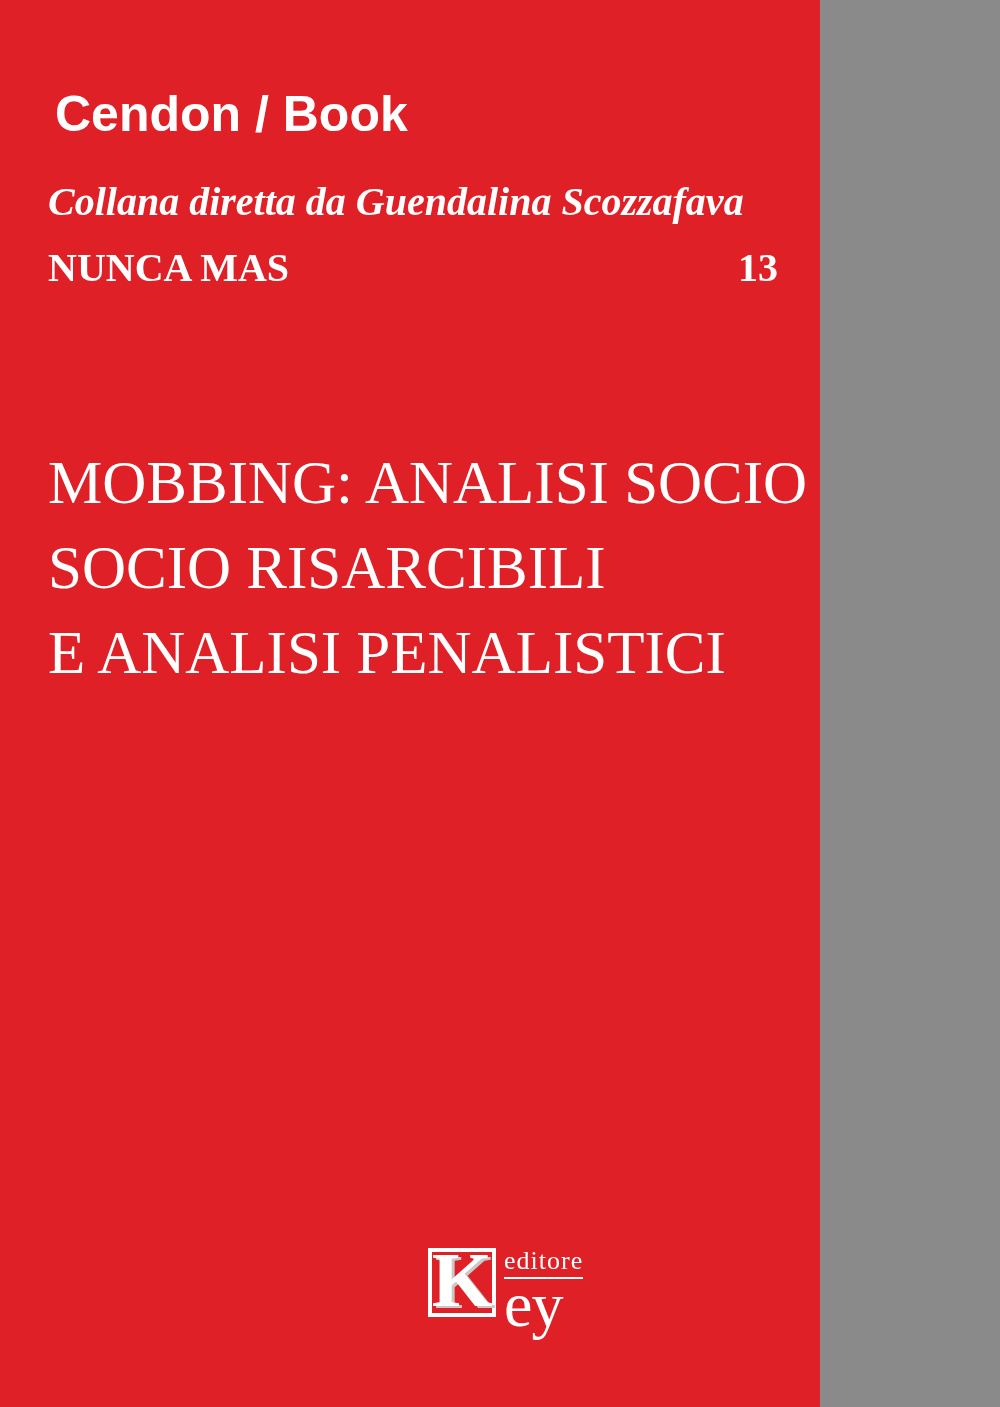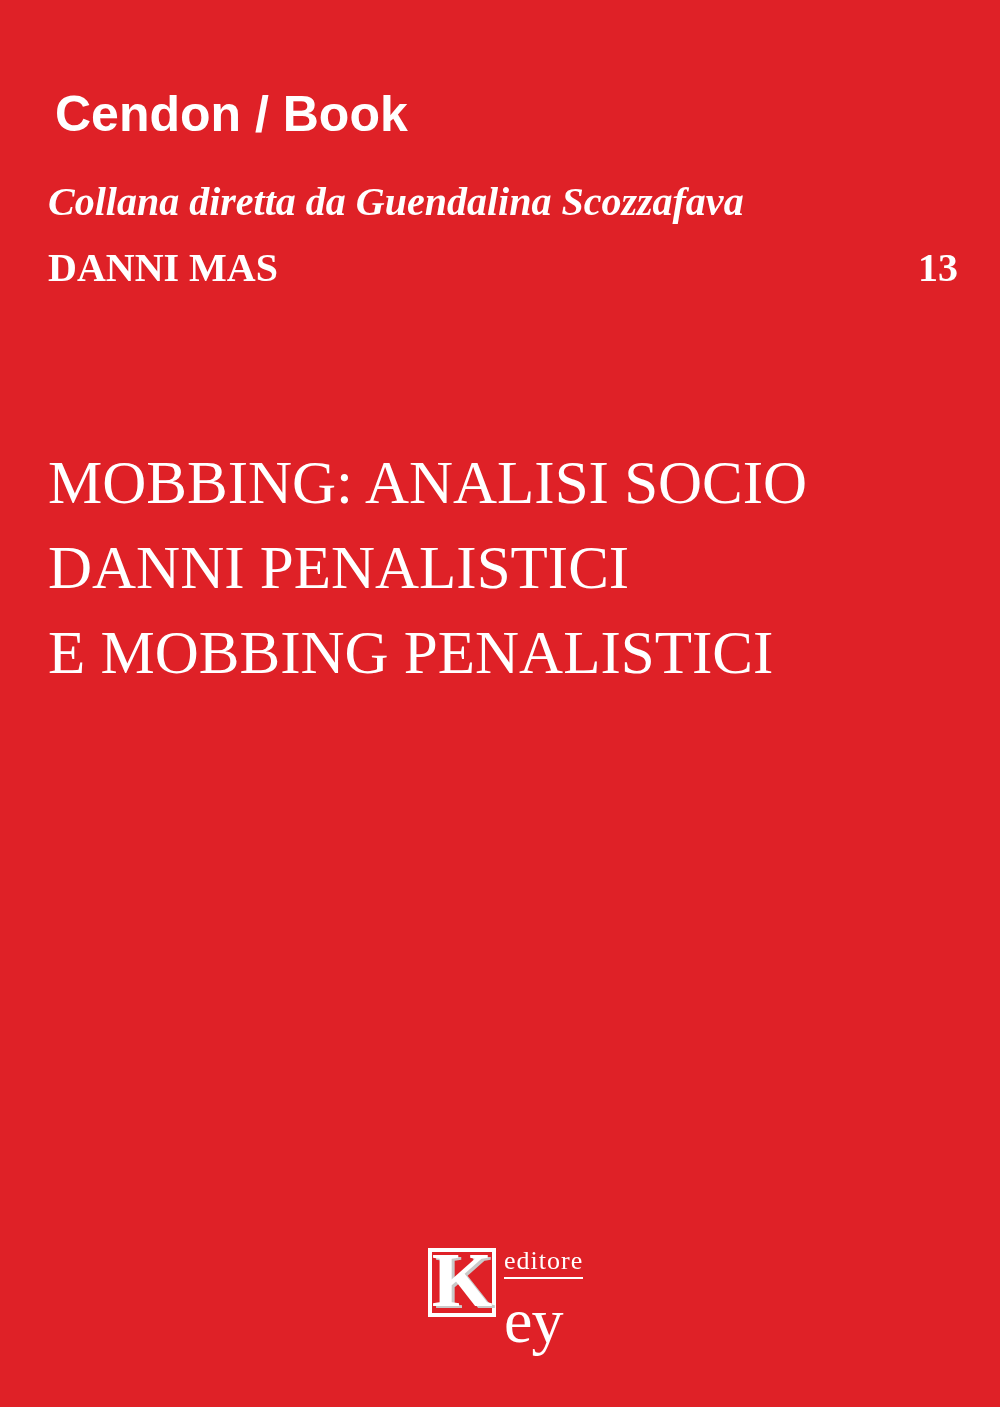--- a/index.html
+++ b/index.html
@@ -2,21 +2,21 @@
 <html><head>
 <meta charset="utf-8">
 <style>
   html, body {
     margin: 0;
     padding: 0;
     background: #8a8a8a;
   }
   .cover {
     position: relative;
-    width: 1000px;
+    width: 820px;
     height: 1407px;
     background: #df2127;
     overflow: hidden;
     font-family: "Liberation Serif", serif;
     color: #ffffff;
   }
   .brand {
     position: absolute;
     left: 55px;
     top: 88px;
@@ -103,21 +103,20 @@
     line-height: 1;
     margin-top: -6px;
     color: #ffffff;
     text-shadow: 3px 2px 0 #c9c9c9;
   }
   .logo-right {
     margin-left: 8px;
     display: flex;
     flex-direction: column;
     align-items: flex-start;
-    gap: 16px;
   }
   .logo-word {
     font-family: "Liberation Serif", serif;
     font-size: 26px;
     line-height: 1;
     padding-bottom: 3px;
     border-bottom: 2px solid #ffffff;
     letter-spacing: 1px;
   }
   .logo-suffix {
@@ -130,28 +129,28 @@
 </style>
 </head>
 <body>
 
 <div class="cover">
 
   <div class="brand">Cendon / Book</div>
 
   <div class="series-note">Collana diretta da Guendalina Scozzafava</div>
 
-  <div class="collection-name">DANNI MAS</div>
+  <div class="collection-name">NUNCA MAS</div>
 
   <div class="volume-number">13</div>
 
   <div class="title-block">
     <div>MOBBING: ANALISI SOCIO</div>
-    <div>DANNI PENALISTICI</div>
-    <div>E MOBBING PENALISTICI</div>
+    <div>SOCIO RISARCIBILI</div>
+    <div>E ANALISI PENALISTICI</div>
   </div>
 
 
   <div class="publisher-logo">
     <div class="logo-square">
       <span class="logo-k">K</span>
     </div>
     <div class="logo-right">
       <span class="logo-word">editore</span>
       <span class="logo-suffix">ey</span>

